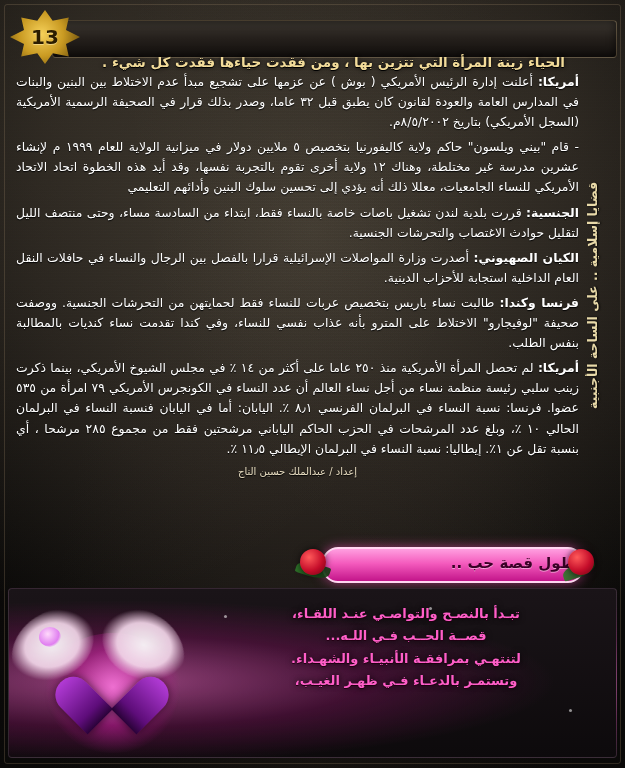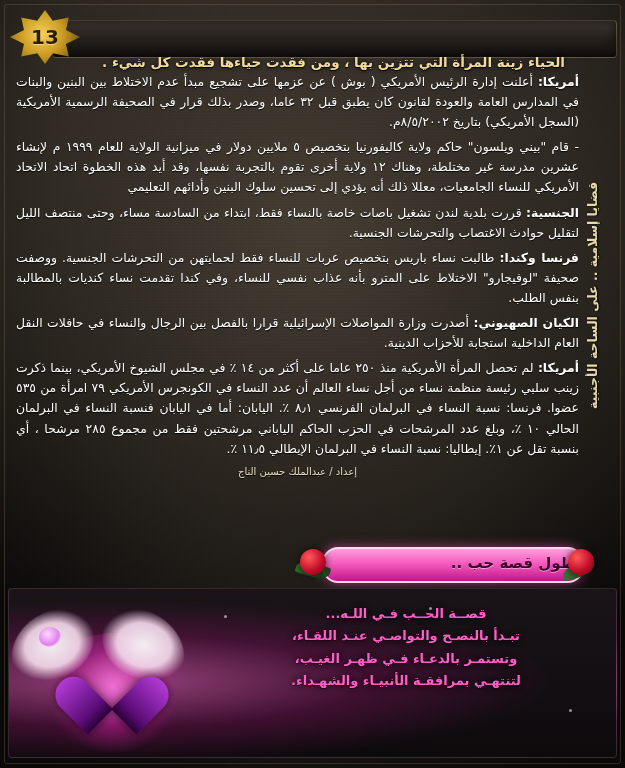--- a/index.html
+++ b/index.html
@@ -221,26 +221,26 @@
       </p>
       <p>
         <span class="lead"></span>
         <span>- قام "بيني ويلسون" حاكم ولاية كاليفورنيا بتخصيص ٥ ملايين دولار في ميزانية الولاية للعام ١٩٩٩ م لإنشاء عشرين مدرسة غير مختلطة، وهناك ١٢ ولاية أخرى تقوم بالتجربة نفسها، وقد أيد هذه الخطوة اتحاد الاتحاد الأمريكي للنساء الجامعيات، معللا ذلك أنه يؤدي إلى تحسين سلوك البنين وأدائهم التعليمي</span>
       </p>
       <p>
         <span class="lead">الجنسية:</span>
         <span>قررت بلدية لندن تشغيل باصات خاصة بالنساء فقط، ابتداء من السادسة مساء، وحتى منتصف الليل لتقليل حوادث الاغتصاب والتحرشات الجنسية.</span>
       </p>
       <p>
+        <span class="lead">الكيان الصهيوني:</span>
+        <span>أصدرت وزارة المواصلات الإسرائيلية قرارا بالفصل بين الرجال والنساء في حافلات النقل العام الداخلية استجابة للأحزاب الدينية.</span>
+      </p>
+      <p>
         <span class="lead">فرنسا وكندا:</span>
         <span>طالبت نساء باريس بتخصيص عربات للنساء فقط لحمايتهن من التحرشات الجنسية. ووصفت صحيفة "لوفيجارو" الاختلاط على المترو بأنه عذاب نفسي للنساء، وفي كندا تقدمت نساء كنديات بالمطالبة بنفس الطلب.</span>
-      </p>
-      <p>
-        <span class="lead">الكيان الصهيوني:</span>
-        <span>أصدرت وزارة المواصلات الإسرائيلية قرارا بالفصل بين الرجال والنساء في حافلات النقل العام الداخلية استجابة للأحزاب الدينية.</span>
       </p>
       <p>
         <span class="lead">أمريكا:</span>
         <span>لم تحصل المرأة الأمريكية منذ ٢٥٠ عاما على أكثر من ١٤ ٪ في مجلس الشيوخ الأمريكي، بينما ذكرت زينب سلبي رئيسة منظمة نساء من أجل نساء العالم أن عدد النساء في الكونجرس الأمريكي ٧٩ امرأة من ٥٣٥ عضوا. فرنسا: نسبة النساء في البرلمان الفرنسي ٨٫١ ٪. اليابان: أما في اليابان فنسبة النساء في البرلمان الحالي ١٠ ٪، وبلغ عدد المرشحات في الحزب الحاكم الياباني مرشحتين فقط من مجموع ٢٨٥ مرشحا ، أي بنسبة تقل عن ١٪. إيطاليا: نسبة النساء في البرلمان الإيطالي ١١٫٥ ٪.</span>
       </p>
       <p class="byline">إعداد / عبدالملك حسين التاج</p>
     </div>
   </div>
 
   <div class="banner">
@@ -255,23 +255,23 @@
   <div class="art">
     <div class="wings">
       <div class="heart-glow"></div>
       <div class="wing a"></div>
       <div class="wing b"></div>
       <div class="heart"></div>
       <div class="heart-core"></div>
     </div>
 
     <div class="poem">
+      <div>تبـدأ بالنصـح والتواصـي عنـد اللقـاء،</div>
       <div>قصــة الحــب فـي اللـه...</div>
-      <div>تبـدأ بالنصـح والتواصـي عنـد اللقـاء،</div>
+      <div>لتنتهـي بمرافقـة الأنبيـاء والشهـداء.</div>
       <div>وتستمـر بالدعـاء فـي ظهـر الغيـب،</div>
-      <div>لتنتهـي بمرافقـة الأنبيـاء والشهـداء.</div>
     </div>
 
     <div class="sparkle" style="left:215px;top:26px;"></div>
     <div class="sparkle" style="left:420px;top:18px;"></div>
     <div class="sparkle" style="left:560px;top:120px;"></div>
   </div>
 </div>
 
 </body></html>

